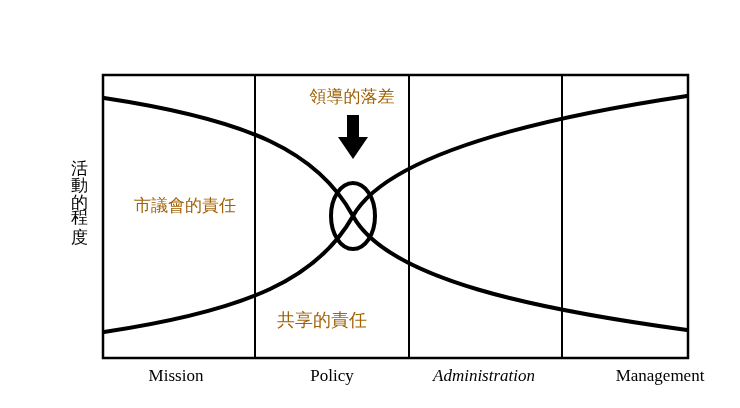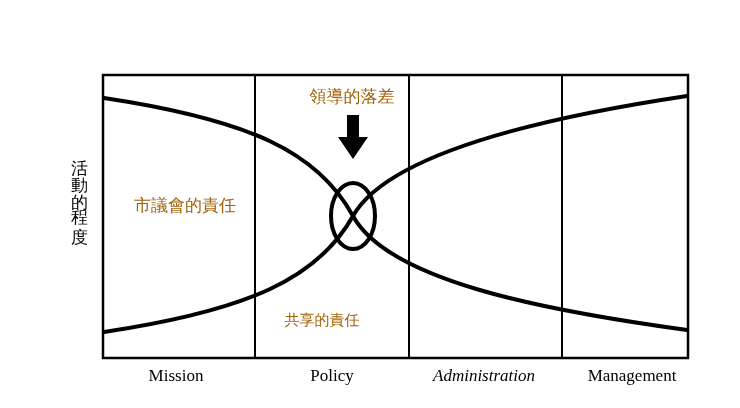--- a/index.html
+++ b/index.html
@@ -36,21 +36,21 @@
     white-space: nowrap;
   }
   .cjk-label {
     position: absolute;
     transform: translate(-50%, -50%);
     font-size: 17px;
     color: #a16207;
     white-space: nowrap;
   }
   .cjk-label.small {
-    font-size: 15px;
+    font-size: 18px;
   }
   .x-axis-labels {
     position: absolute;
     left: 0;
     top: 366px;
     width: 740px;
     height: 26px;
     font-family: "Liberation Serif", serif;
     font-size: 17px;
     color: #000;
@@ -89,16 +89,16 @@
 
 
   <div class="cjk-label" style="left:352px; top:96px;">領導的落差</div>
 
   <div class="cjk-label small" style="left:322px; top:320px;">共享的責任</div>
 
   <div class="x-axis-labels">
     <span style="left:176px;">Mission</span>
     <span style="left:332px;text-align:center;">Policy</span>
     <span style="left:484px;font-style:italic;">Administration</span>
-    <span style="left:632px;text-align:center;">Management</span>
+    <span style="left:660px;text-align:center;">Management</span>
   </div>
 
 </div>
 
 </body></html>

